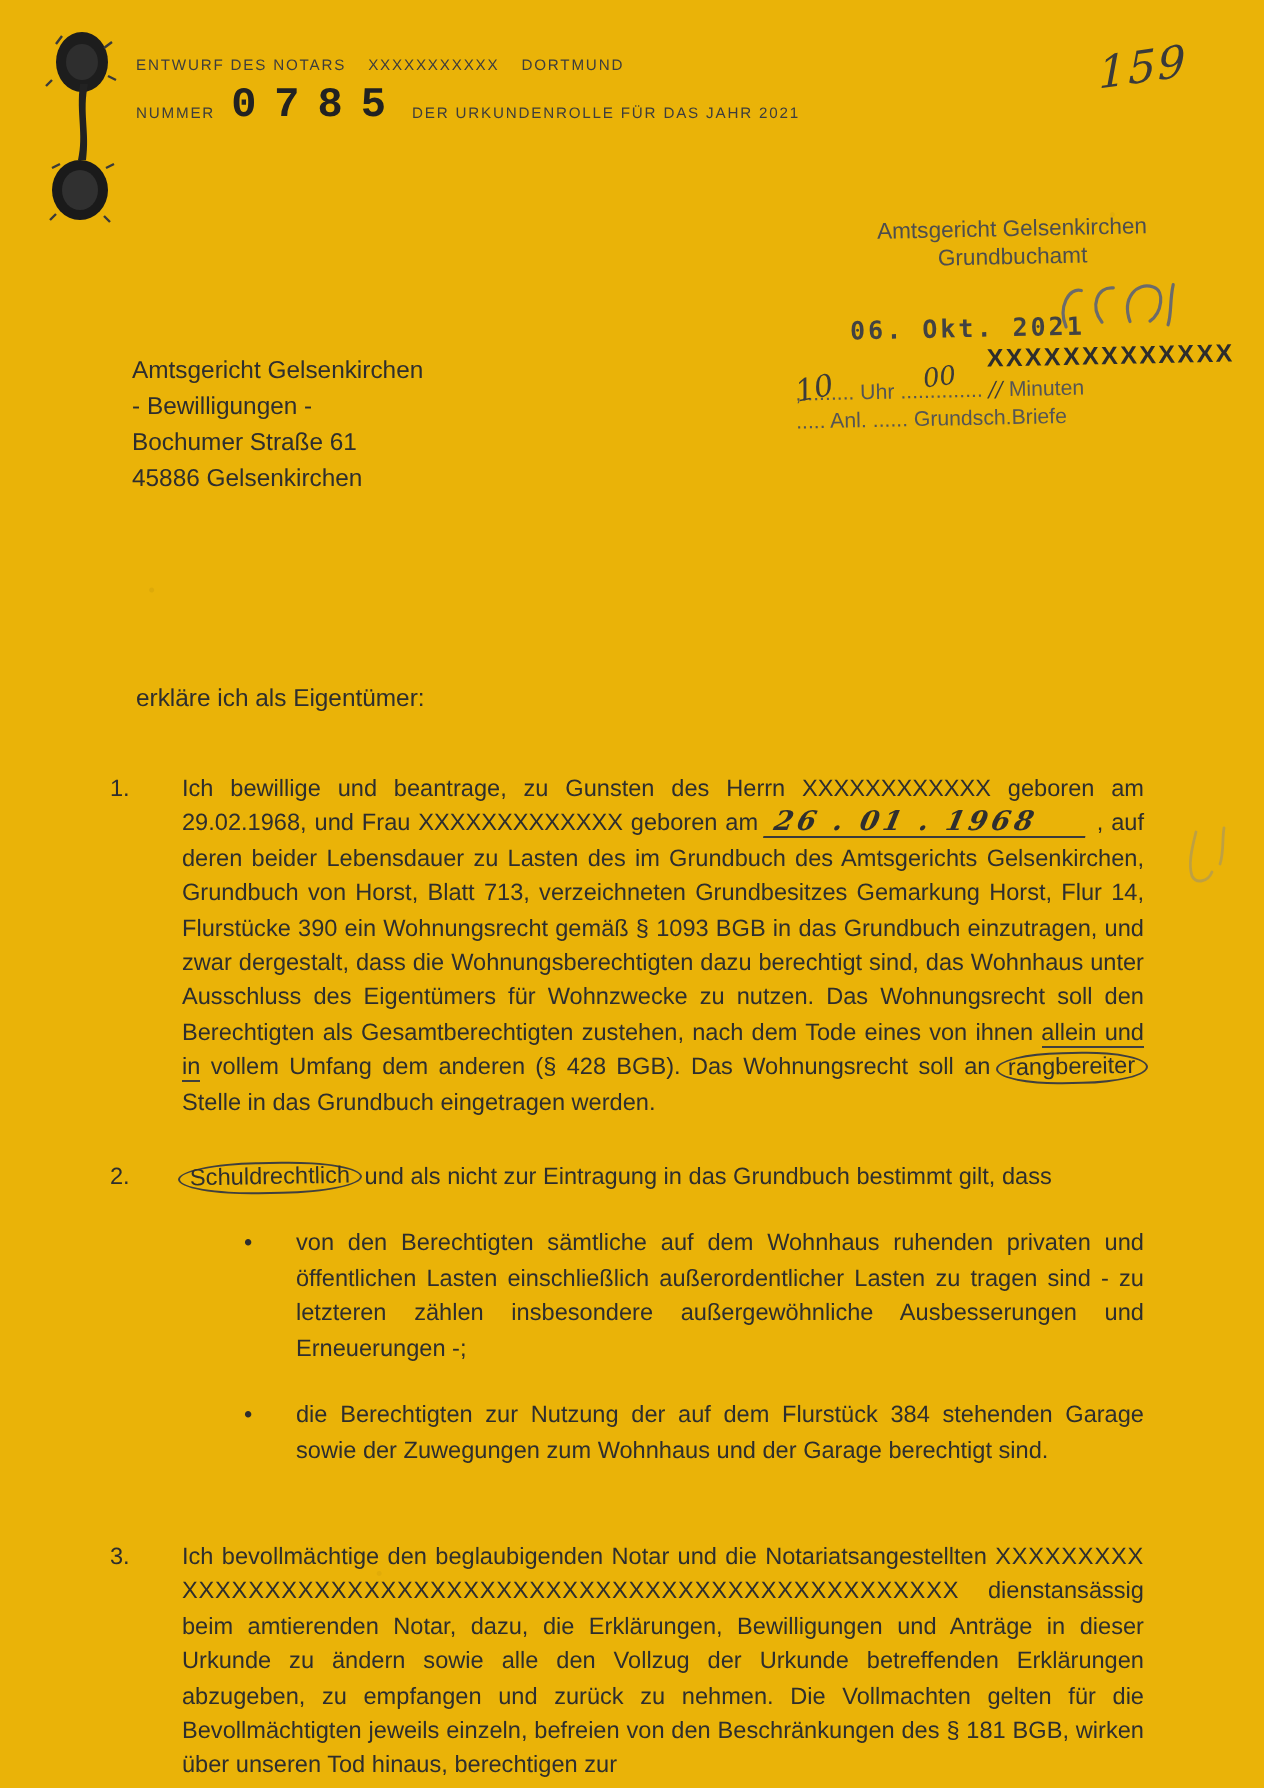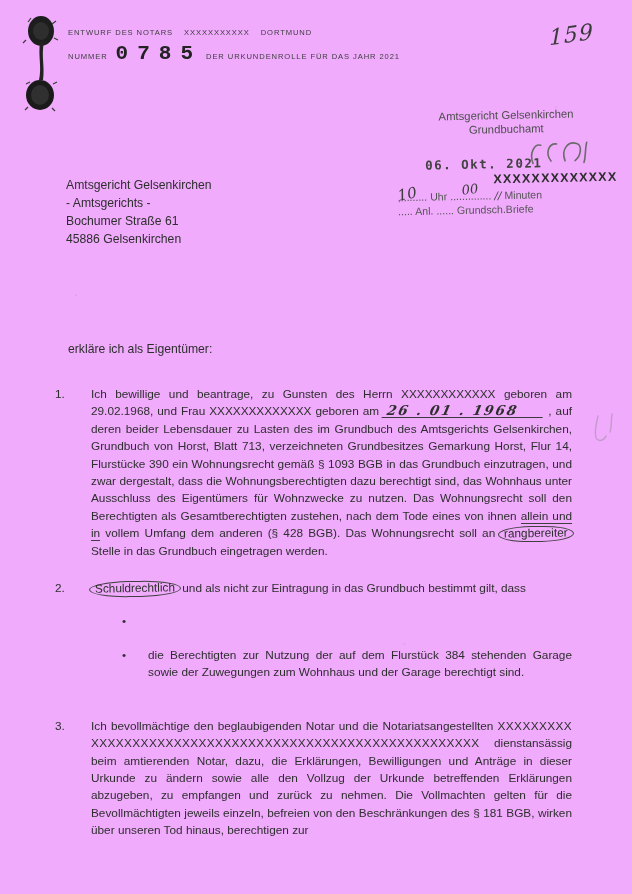--- a/index.html
+++ b/index.html
@@ -1,20 +1,20 @@
 <!DOCTYPE html>
 <html><head>
 <meta charset="utf-8">
 <style>
   html,body{margin:0;padding:0;background:#e8e8e6;}
   .sheet{
     position:relative;
     width:632px;height:894px;
     margin:0 auto;
-    background:#f0abfc;
+    background:#eab308;
     overflow:hidden;
     font-family:"Liberation Sans",sans-serif;
     color:#2e2e2e;
   }
   
   .noise{position:absolute;inset:0;pointer-events:none;
     background:
       radial-gradient(circle at 12% 33%, rgba(0,0,0,.05) 0 1px, transparent 1.5px),
       radial-gradient(circle at 88% 12%, rgba(0,0,0,.04) 0 1px, transparent 1.5px),
       radial-gradient(circle at 64% 72%, rgba(0,0,0,.04) 0 1px, transparent 1.5px),
@@ -124,21 +124,21 @@
     <div class="stamp-anl">
       <span>.....</span>
       <span>Anl.</span>
       <span>......</span>
       <span>Grundsch.Briefe</span>
     </div>
   </div>
 
   <div class="address">
     <div>Amtsgericht Gelsenkirchen</div>
-    <div>- Amtsgerichts -</div>
+    <div>- Bewilligungen -</div>
     <div>Bochumer Straße 61</div>
     <div>45886 Gelsenkirchen</div>
   </div>
 
 
   <div class="declaration">erkläre ich als Eigentümer:</div>
 
   <div class="items">
 
     <div class="item">
@@ -148,20 +148,21 @@
       </div>
     </div>
 
     <div class="item">
       <div class="item-num">2.</div>
       <div class="item-body">
         <span class="circled">Schuldrechtlich</span><span> und als nicht zur Eintragung in das Grundbuch bestimmt gilt, dass</span>
         <div class="bullets">
           <div class="bullet">
             <div class="bullet-dot">•</div>
+            <div class="bullet-text">von den Berechtigten sämtliche auf dem Wohnhaus ruhenden privaten und öffentlichen Lasten einschließlich außerordentlicher Lasten zu tragen sind - zu letzteren zählen insbesondere außergewöhnliche Ausbesserungen und Erneuerungen -;</div>
           </div>
           <div class="bullet">
             <div class="bullet-dot">•</div>
             <div class="bullet-text">die Berechtigten zur Nutzung der auf dem Flurstück 384 stehenden Garage sowie der Zuwegungen zum Wohnhaus und der Garage berechtigt sind.</div>
           </div>
         </div>
       </div>
     </div>
 
     <div class="item">

